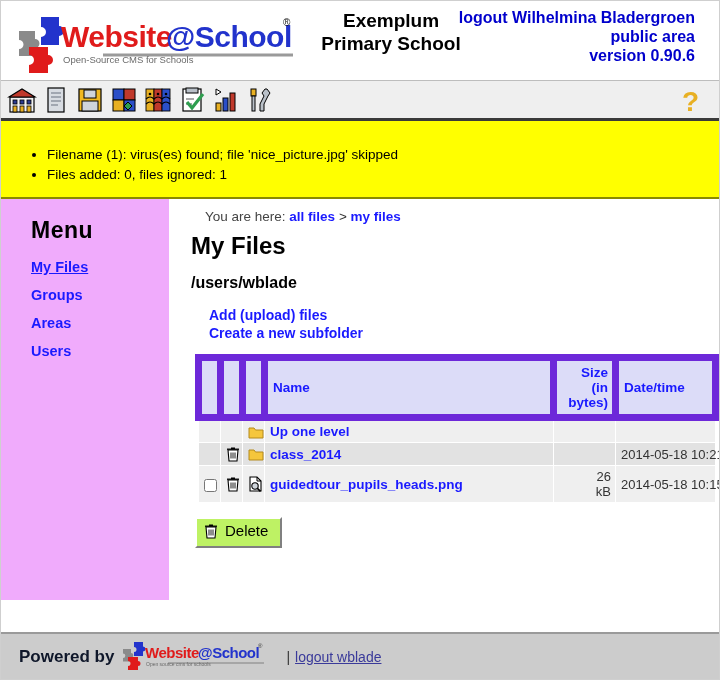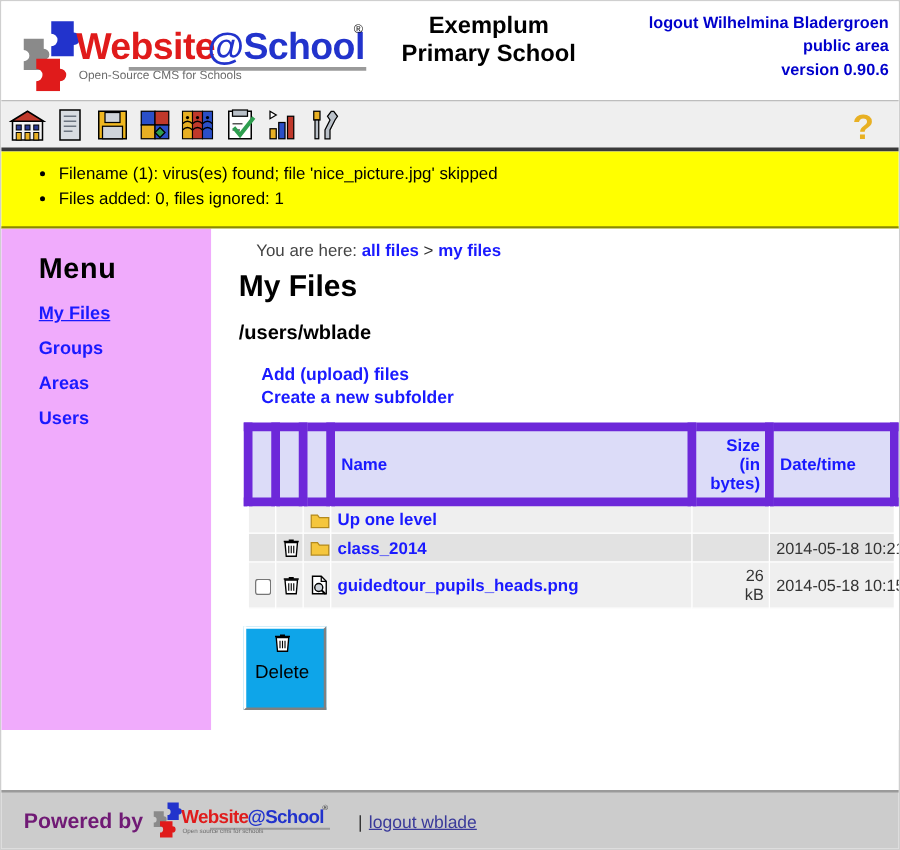--- a/index.html
+++ b/index.html
@@ -44,25 +44,25 @@
     width: 160px;
     text-align: center;
     font-size: 19px;
     font-weight: bold;
     color: #000000;
     line-height: 23px;
     letter-spacing: 0px;
   }
   .header-right {
     position: absolute;
-    right: 8px;
+    right: 24px;
     top: 7px;
     text-align: right;
     color: #0000cc;
-    font-size: 13px;
+    font-size: 16px;
     font-weight: bold;
     line-height: 19px;
   }
   .header-right a {
     color: #0000cc;
     text-decoration: none;
   }
 
   
   .toolbar {
@@ -92,21 +92,21 @@
     right: 14px;
     top: 5px;
     width: 26px;
     height: 30px;
     cursor: pointer;
   }
 
   
   .msgbar {
     background: #ffff00;
-    padding: 8px 0 12px 0;
+    padding: 24px 0 12px 0;
     border-bottom: 2px solid #8a8a00;
   }
   .msgbar ul {
     margin: 0;
     padding: 0 0 0 46px;
     list-style-type: disc;
   }
   .msgbar li {
     font-size: 13.5px;
     color: #000000;
@@ -252,51 +252,50 @@
     font-size: 13px;
     color: #333333;
   }
 
   
   .btn-row { margin: 14px 0 0 4px; }
   button.delbtn {
     font-family: "Liberation Sans", sans-serif;
     font-size: 15px;
     color: #000000;
-    background: #0ea5e9;
+    background: #bef264;
     border-top: 2px solid #ffffff;
     border-left: 2px solid #ffffff;
     border-right: 2px solid #808080;
     border-bottom: 2px solid #808080;
-    padding: 3px 12px 20px 7px;
+    padding: 3px 12px 7px 7px;
     display: inline-flex;
     align-items: center;
     gap: 7px;
     cursor: pointer;
-    flex-direction: column;
   }
 
   
   .footer {
     position: absolute;
     left: 0;
     bottom: 0;
     width: 100%;
     height: 47px;
     background: #cccccc;
     border-top: 2px solid #9a9a9a;
     display: flex;
     align-items: center;
     box-sizing: border-box;
     padding-left: 18px;
   }
   .footer .pb {
     font-size: 17px;
     font-weight: bold;
-    color: #701a75;
+    color: #0f172a;
     margin-right: 6px;
   }
   .footer .flogo { margin-right: 2px; }
   .footer .bar {
     color: #333333;
     font-size: 14px;
     margin: 0 5px 0 14px;
   }
   .footer a.logout {
     color: #3a3a9a;

